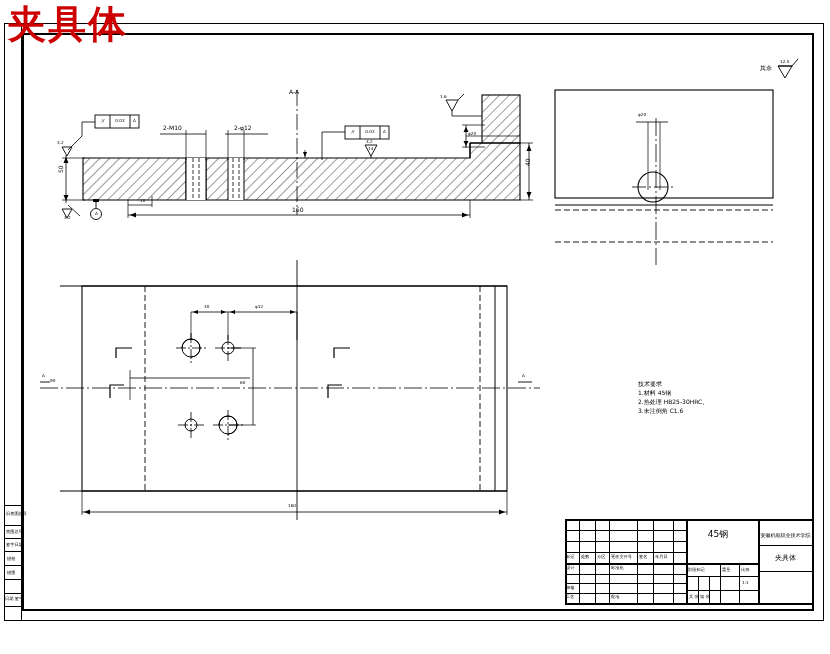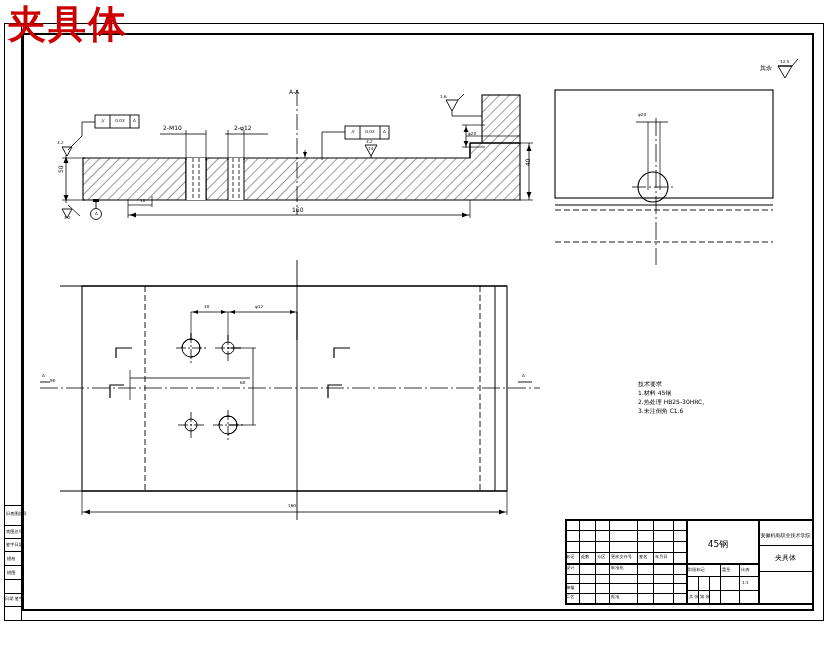--- a/index.html
+++ b/index.html
@@ -346,21 +346,21 @@
   <div class="tiny abs" style="left:46px;top:35px;">更改文件号</div>
   <div class="tiny abs" style="left:74px;top:35px;">签名</div>
   <div class="tiny abs" style="left:90px;top:35px;">年月日</div>
 
   <div class="tiny abs" style="left:1px;top:46px;">设计</div>
   <div class="tiny abs" style="left:46px;top:46px;">标准化</div>
   <div class="tiny abs" style="left:1px;top:66px;">审核</div>
   <div class="tiny abs" style="left:1px;top:75px;">工艺</div>
   <div class="tiny abs" style="left:46px;top:75px;">批准</div>
 
-  <div class="med abs ctr" style="left:121px;top:20px;width:64px;">45钢</div>
+  <div class="med abs ctr" style="left:121px;top:10px;width:64px;">45钢</div>
   <div class="tiny abs" style="left:123px;top:48px;">阶段标记</div>
   <div class="tiny abs" style="left:157px;top:48px;">重量</div>
   <div class="tiny abs" style="left:176px;top:48px;">比例</div>
   <div class="tiny abs" style="left:177px;top:61px;">1:1</div>
   <div class="tiny abs" style="left:124px;top:75px;">共 张 第 张</div>
 
   <div class="tiny5 abs ctr" style="left:193px;top:13px;width:55px;">安徽机电职业技术学院</div>
   <div class="tiny7 abs ctr" style="left:193px;top:35px;width:55px;">夹具体</div>
 </div>
 

